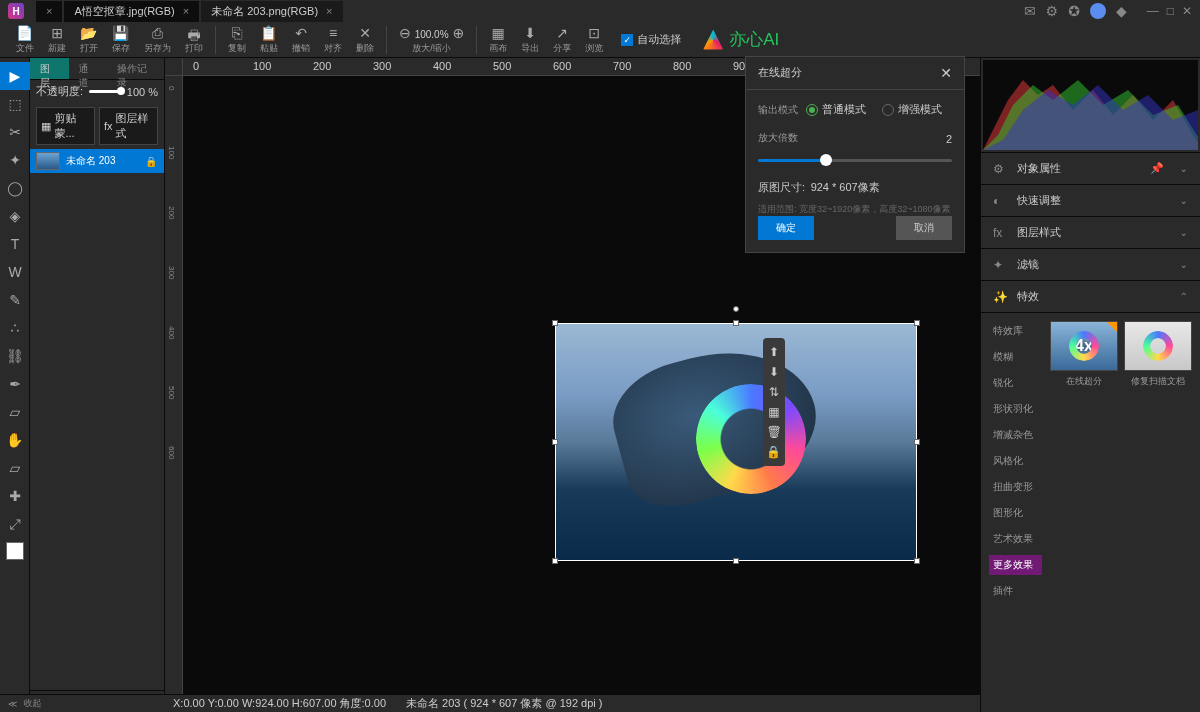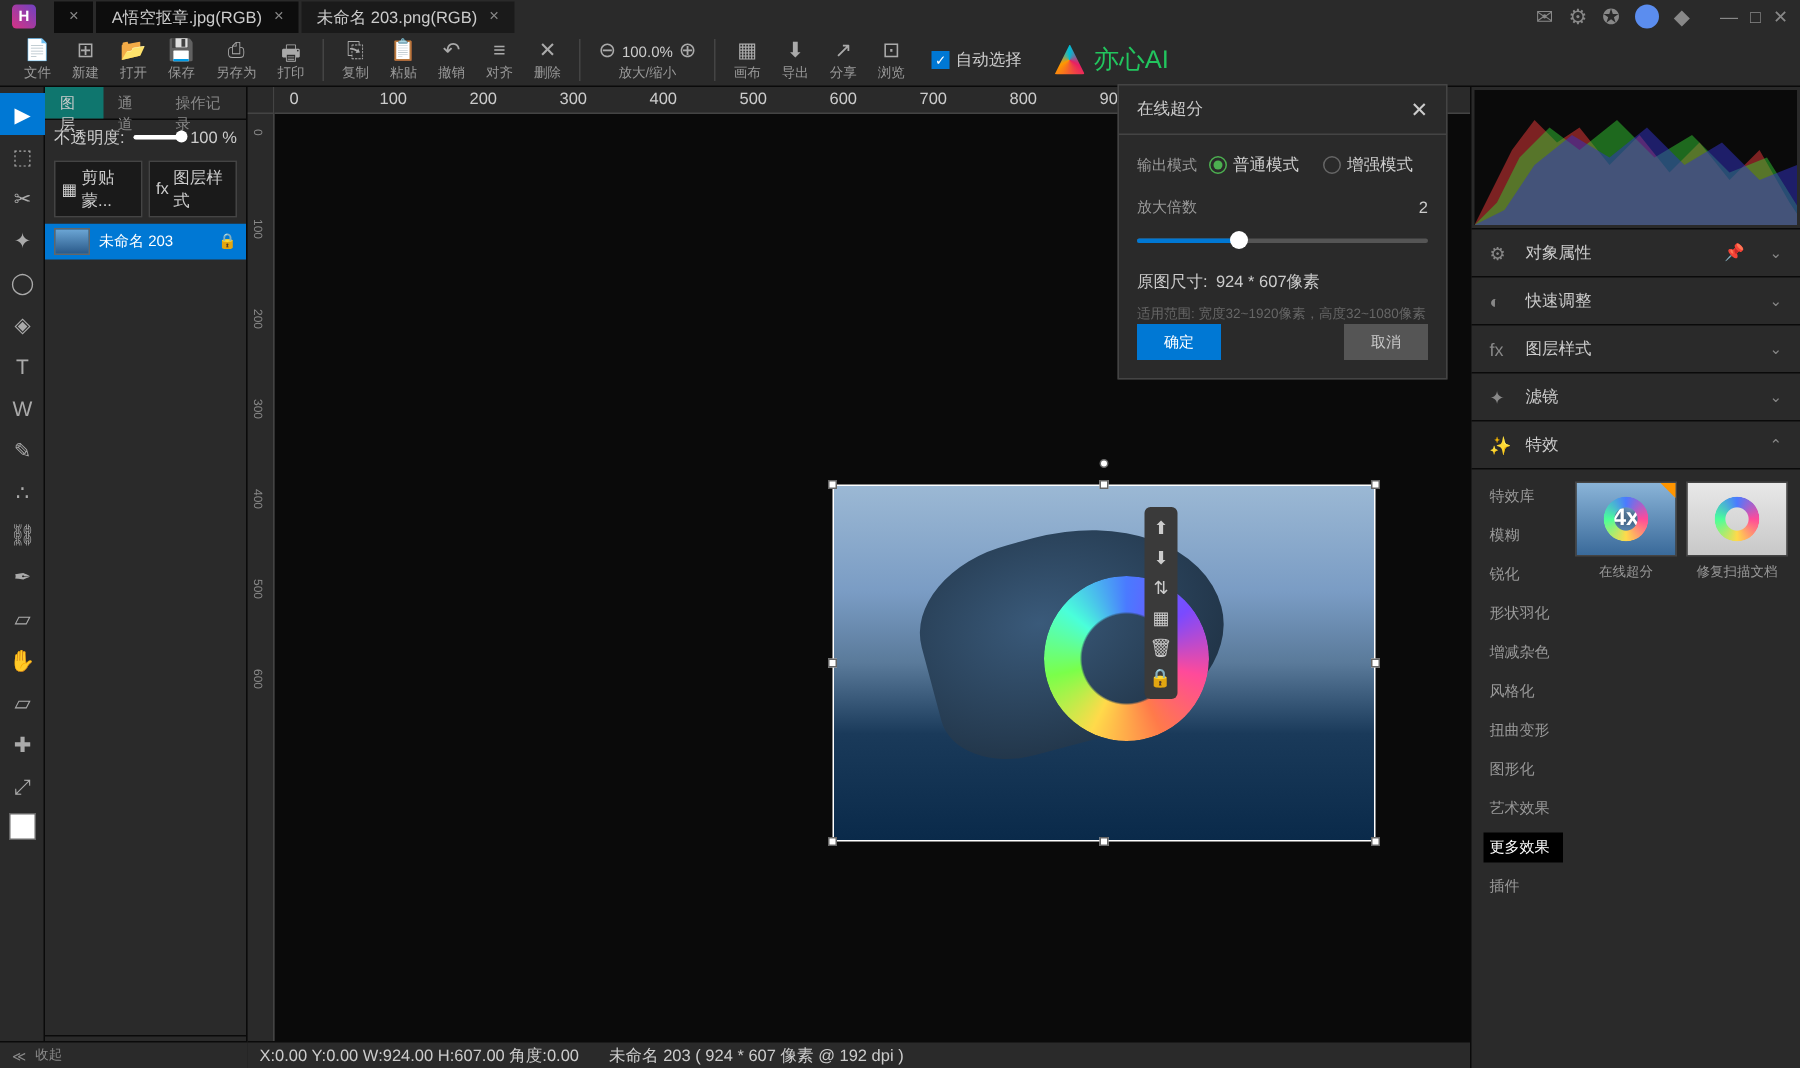--- a/index.html
+++ b/index.html
@@ -96,21 +96,21 @@
 .histogram{height:90px;background:#0a0a0a;position:relative;margin:2px;overflow:hidden}
 .histo-curve{position:absolute;bottom:0;left:0;right:0;height:100%}
 .accordion{border-top:1px solid #0a0a0a}
 .acc-header{display:flex;align-items:center;padding:8px 12px;gap:10px;cursor:pointer;border-bottom:1px solid #0a0a0a}
 .acc-icon{width:14px;color:#888;font-size:12px}
 .acc-title{flex:1;font-size:11px;color:#ccc}
 .acc-chevron{color:#888;font-size:10px}
 .acc-body{display:flex;padding:8px}
 .effect-cats{width:60px;display:flex;flex-direction:column;gap:6px}
 .effect-cat{font-size:10px;color:#999;padding:3px 4px;cursor:pointer}
-.effect-cat.active{background:#000000;color:#fff}
+.effect-cat.active{background:#701a75;color:#fff}
 .effect-thumbs{flex:1;display:flex;gap:6px;padding-left:8px}
 .effect-thumb{width:68px;display:flex;flex-direction:column;align-items:center;gap:4px;cursor:pointer}
 .effect-img{width:68px;height:50px;background:linear-gradient(180deg,#8ab4d8,#3a6a9a);border:1px solid #444;position:relative;display:flex;align-items:center;justify-content:center}
 .effect-img.b{background:linear-gradient(180deg,#e8e8e8,#c8c8c8)}
 .effect-4x{font-size:16px;color:#fff;font-weight:bold;text-shadow:0 0 4px rgba(0,0,0,0.6)}
 .effect-ring{position:absolute;width:30px;height:30px;border-radius:50%;background:conic-gradient(#4a7aff,#ff4a9a,#ffda4a,#4aff9a,#4a7aff);mask:radial-gradient(circle,transparent 35%,#000 38%);-webkit-mask:radial-gradient(circle,transparent 35%,#000 38%)}
 .effect-badge{position:absolute;top:0;right:0;width:0;height:0;border-style:solid;border-width:0 10px 10px 0;border-color:transparent #ff9500 transparent transparent}
 .effect-label{font-size:9px;color:#999}
 .statusbar{position:absolute;bottom:0;right:220px;height:18px;background:#2a2a2a;display:flex;align-items:center;padding:0 8px;gap:8px;font-size:9px;color:#888;border-top:1px solid #0a0a0a;left:165px}
 .statusbar-left{position:absolute;bottom:0;left:0;width:165px;height:18px;background:#2a2a2a;display:flex;align-items:center;padding:0 8px;gap:6px;border-top:1px solid #0a0a0a}

